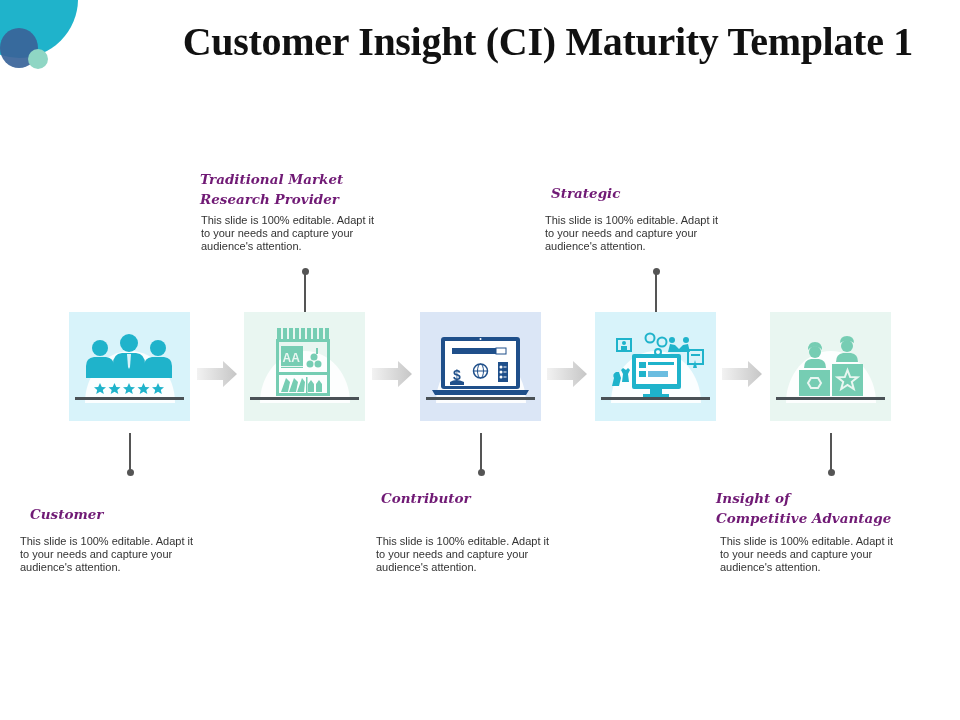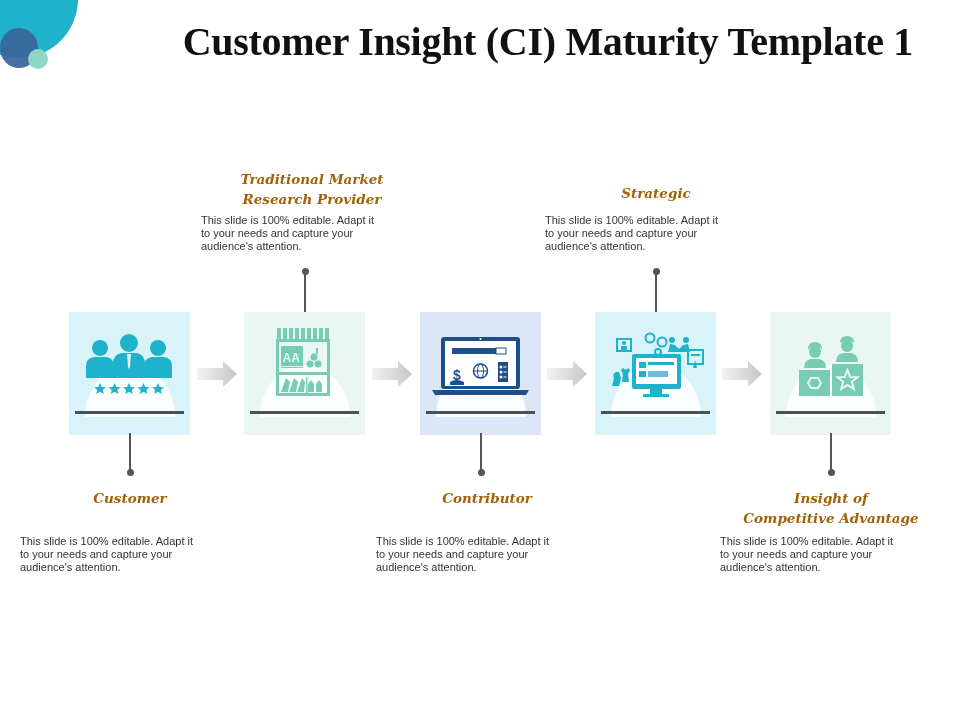--- a/index.html
+++ b/index.html
@@ -10,39 +10,39 @@
   .deco-big { left: -40px; top: -60px; width: 118px; height: 118px; background: #1fb3cb; }
   .deco-mid { left: 0px; top: 28px; width: 38px; height: 40px; background: #3a6499; opacity: 0.92; }
   .deco-small { left: 28px; top: 49px; width: 20px; height: 20px; background: #8fd6c4; }
 
   .title {
     position: absolute; left: 93px; top: 18px; width: 820px;
     font-family: "Liberation Serif", "DejaVu Serif", serif;
     font-size: 40px; color: #111; white-space: nowrap; letter-spacing: -0.3px; text-align: right;
   }
 
-  .tile { position: absolute; top: 312px; width: 121px; height: 123px; }
+  .tile { position: absolute; top: 312px; width: 121px; height: 109px; }
   .tile .mound {
     position: absolute; left: 16px; bottom: 18px; width: 90px; height: 52px;
     background: #ffffff; border-radius: 50% 50% 0 0 / 100% 100% 0 0; opacity: 0.9;
   }
   .tile .base {
     position: absolute; left: 6px; right: 6px; bottom: 21px; height: 3px; background: #4a5156;
   }
   .tile svg { position: absolute; left: 0; top: 0; }
 
   .arrow { position: absolute; top: 361px; width: 42px; height: 26px; }
 
   .conn-line { position: absolute; width: 2px; background: #555; }
   .conn-dot { position: absolute; width: 7px; height: 7px; border-radius: 50%; background: #555; }
 
   .label {
-    position: absolute; text-align: center;
+    position: absolute; text-align: left;
     font-family: "DejaVu Serif", "Liberation Serif", serif;
-    font-style: italic; font-weight: bold; font-size: 13.5px; line-height: 20px; color: #a16207;
+    font-style: italic; font-weight: bold; font-size: 13.5px; line-height: 20px; color: #701a75;
   }
   .desc {
     position: absolute; text-align: left;
     font-family: "Liberation Sans", sans-serif; font-size: 11px; line-height: 13px; color: #333;
   }
 </style>
 </head>
 <body>
 
 <div class="deco deco-big"></div>
@@ -230,21 +230,21 @@
 
 <div class="conn-line" style="left:480px; top:433px; height:40px;"></div>
 <div class="conn-dot" style="left:477.5px; top:469px;"></div>
 
 <div class="conn-line" style="left:655px; top:272px; height:40px;"></div>
 <div class="conn-dot" style="left:652.5px; top:268px;"></div>
 
 <div class="conn-line" style="left:830px; top:433px; height:40px;"></div>
 <div class="conn-dot" style="left:827.5px; top:469px;"></div>
 
-<div class="label" style="left:30px; top:488px; width:200px;">
+<div class="label" style="left:30px; top:504px; width:200px;">
   <div>Customer</div>
 </div>
 <div class="desc" style="left:20px; top:535px; width:220px;">
   <div>This slide is 100% editable. Adapt it</div>
   <div>to your needs and capture your</div>
   <div>audience's attention.</div>
 </div>
 
 <div class="label" style="left:200px; top:169px; width:224px;">
   <div>Traditional Market</div>

